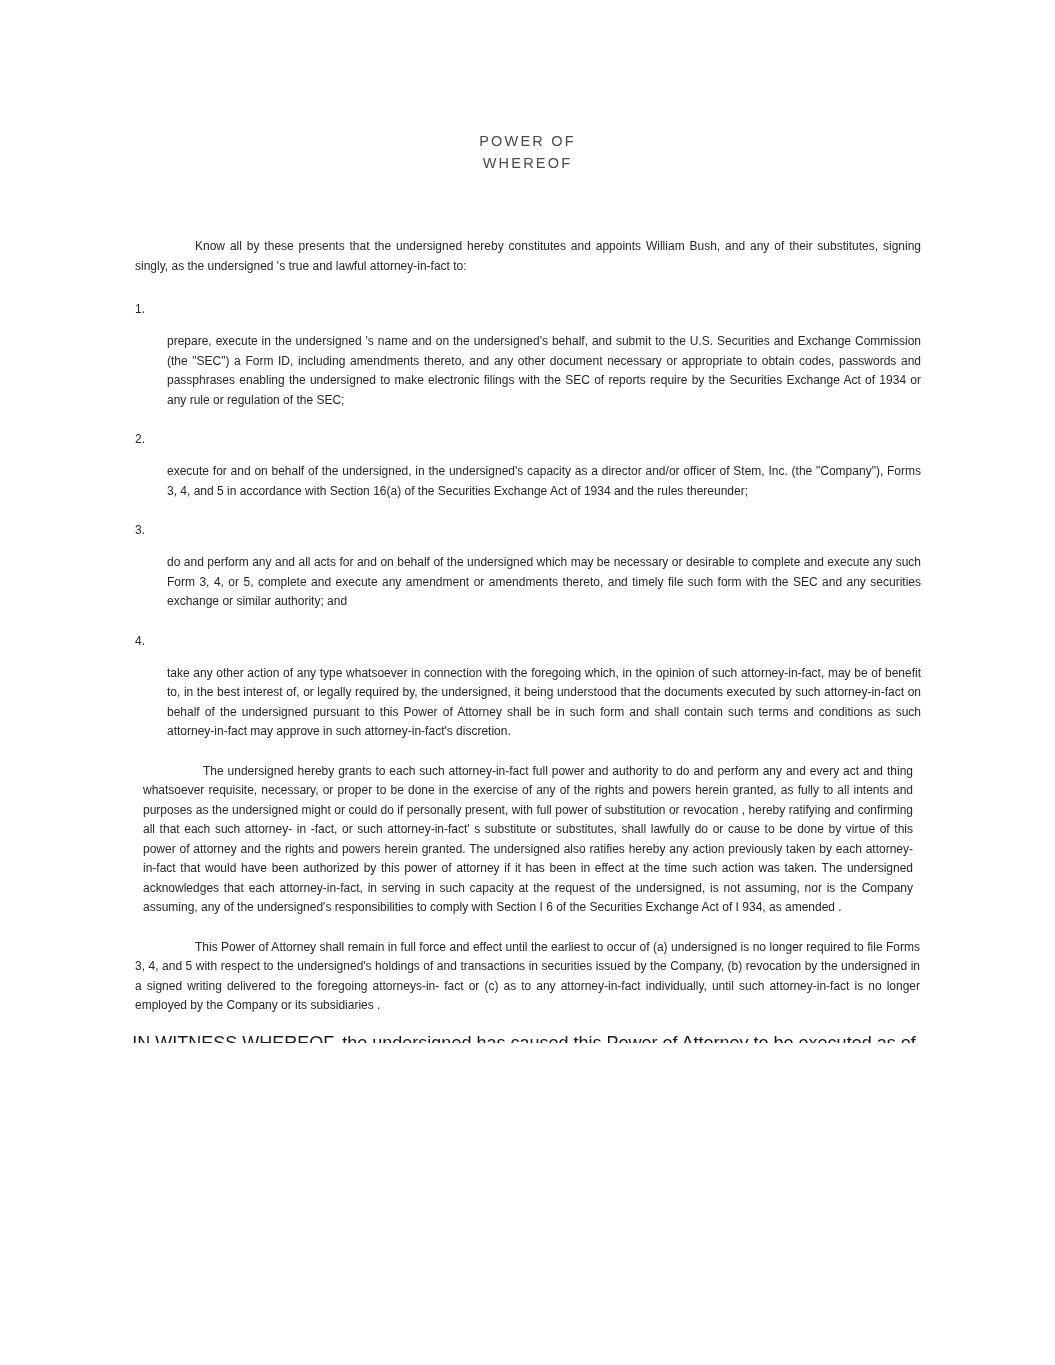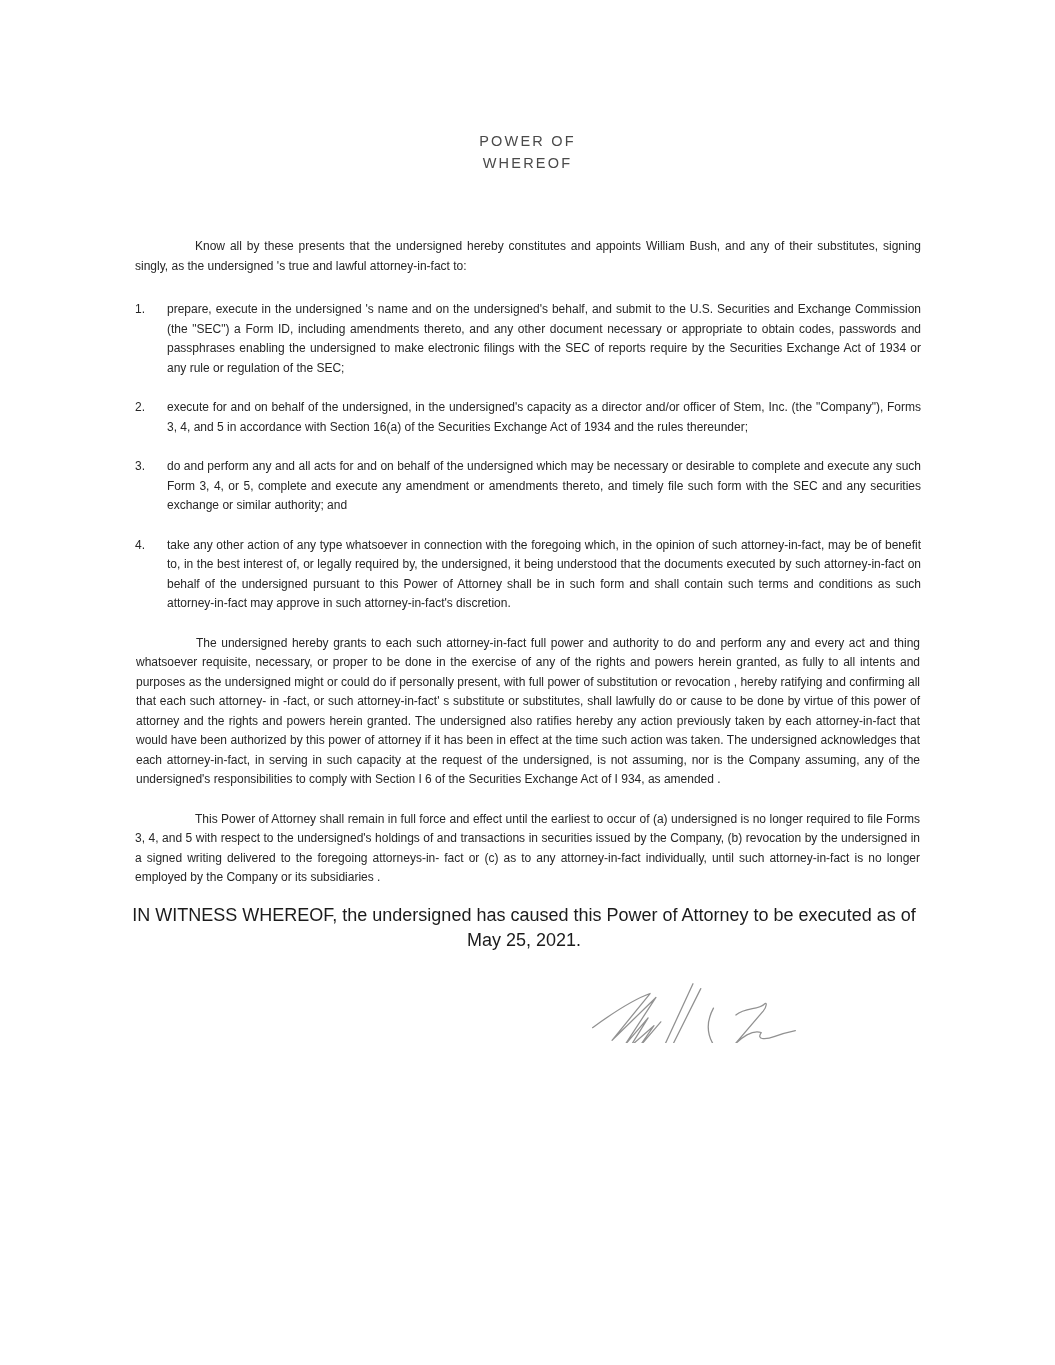--- a/index.html
+++ b/index.html
@@ -38,23 +38,24 @@
     display: flex;
     margin-bottom: 20px;
   }
   .list-item .num {
     width: 32px;
     flex: none;
   }
   .list-item .item-text {
     flex: 1;
     text-align: justify;
+    margin-top: 32px;
   }
   .para-grants {
-    margin: 1px;
+    margin: 8px;
     text-indent: 60px;
   }
   .para-duration {
     margin: 20px 1px 0 0;
     text-indent: 60px;
   }
   .witness {
     margin: 15px 133px 0 126px;
     font-size: 18px;
     line-height: 25px;

